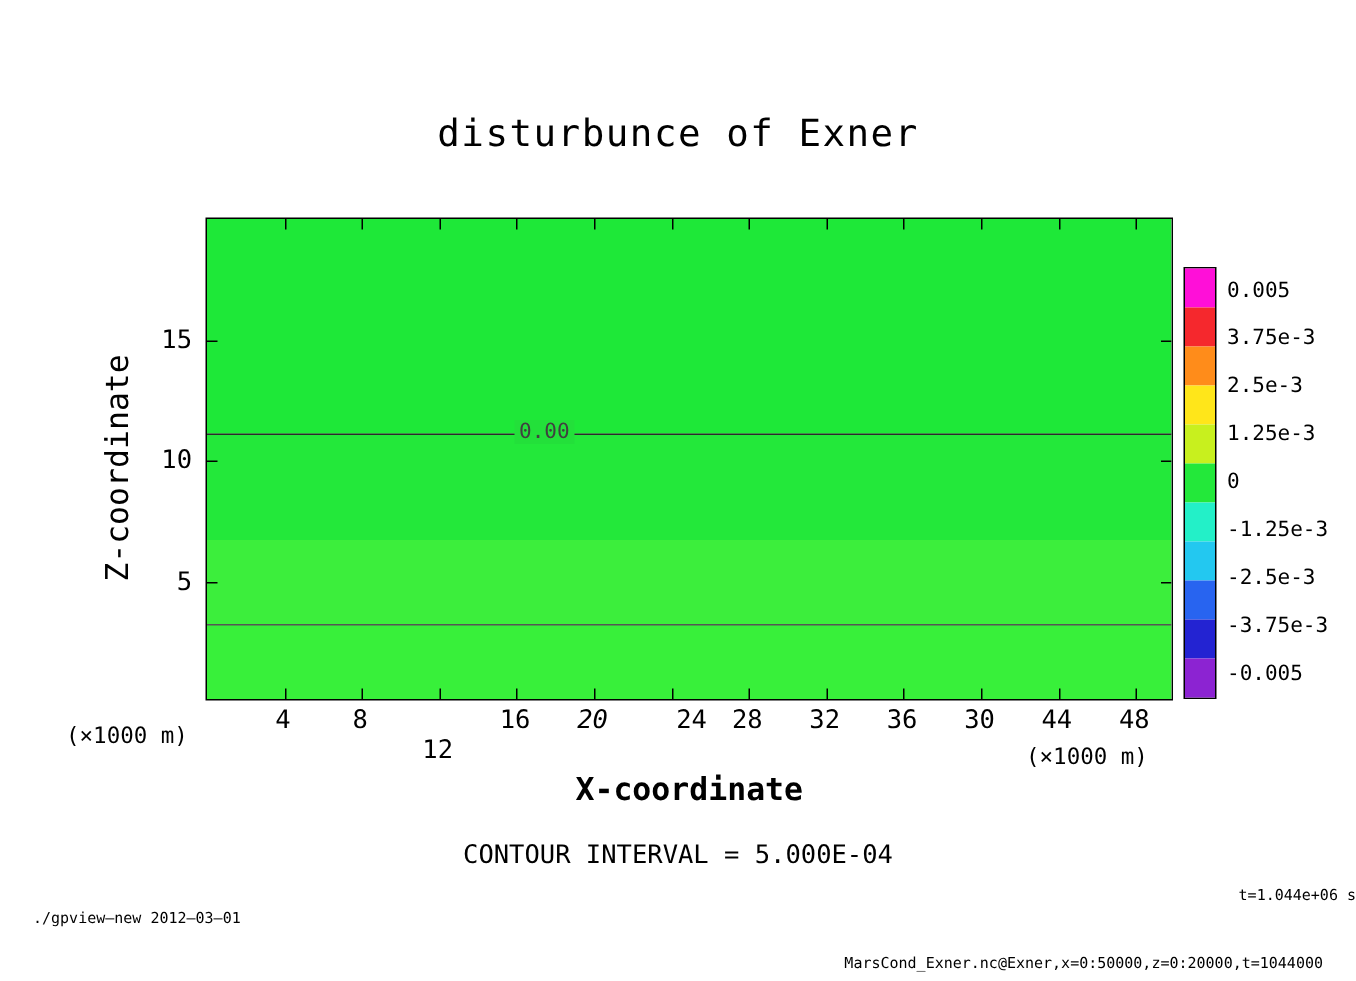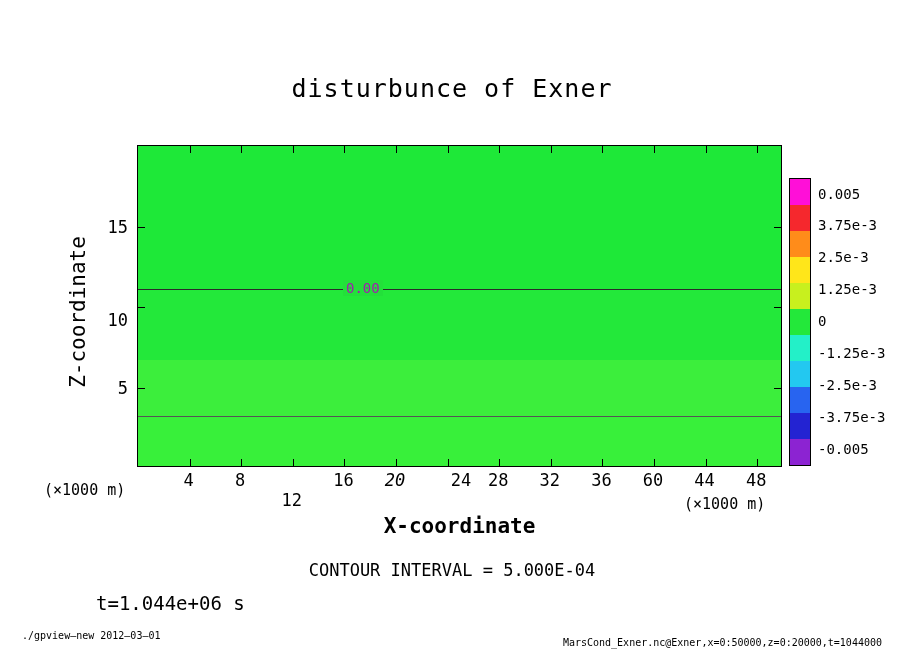--- a/index.html
+++ b/index.html
@@ -37,21 +37,21 @@
   
   .contour-line {
     position: absolute; left: 0; width: 100%;
     height: 0; border-top: 1.2px solid #2b2b2b;
   }
   #contour-label-000 {
     position: absolute;
     font-size: 14px;
     background: #23e03a;
     padding: 0 3px;
-    color: #a21caf;
+    color: #404040;
   }
 
   
   .tick-x {
     position: absolute; bottom: 0; width: 0;
     height: 7px; border-left: 1.5px solid #000;
   }
   .tick-x-top {
     position: absolute; top: 0; width: 0;
     height: 7px; border-left: 1.5px solid #000;
@@ -109,26 +109,26 @@
     font-size: 14px;
     white-space: nowrap;
   }
 
   #contour-interval {
     left: 0; top: 560px; width: 904px;
     text-align: center; font-size: 17px;
   }
   #time-stamp {
     left: 0; top: 592px; width: 904px;
-    text-align: left; font-size: 19px;
+    text-align: right; font-size: 10px;
     padding-left: 96px;
     box-sizing: border-box;
   }
   #footer-left {
-    left: 22px; top: 630px; font-size: 10px;
+    left: 22px; top: 607px; font-size: 10px;
   }
   #footer-right {
     right: 22px; top: 637px; font-size: 10px; text-align: right;
   }
 </style>
 </head>
 <body>
 
 <div class="abs" id="chart-title">disturbunce of Exner</div>
 
@@ -181,26 +181,26 @@
 
 <div class="xlabel-num abs" style="left:168.6px;">4</div>
 <div class="xlabel-num abs" style="left:220.2px;">8</div>
 <div class="xlabel-num abs" style="left:271.8px;margin-top:20px;">12</div>
 <div class="xlabel-num abs" style="left:323.4px;">16</div>
 <div class="xlabel-num abs" style="left:375px;font-style:italic;">20</div>
 <div class="xlabel-num abs" style="left:441px;">24</div>
 <div class="xlabel-num abs" style="left:478.2px;">28</div>
 <div class="xlabel-num abs" style="left:529.8px;">32</div>
 <div class="xlabel-num abs" style="left:581.4px;">36</div>
-<div class="xlabel-num abs" style="left:633px;">60</div>
+<div class="xlabel-num abs" style="left:633px;">30</div>
 <div class="xlabel-num abs" style="left:684.6px;">44</div>
 <div class="xlabel-num abs" style="left:736.2px;">48</div>
 
 <div class="ylabel-num abs" style="left:88px; top:378px;">5</div>
-<div class="ylabel-num abs" style="left:88px; top:297px;margin-top:13px;">10</div>
+<div class="ylabel-num abs" style="left:88px; top:297px;">10</div>
 <div class="ylabel-num abs" style="left:88px; top:217px;">15</div>
 
 <div class="abs" id="x-axis-title">X-coordinate</div>
 <div class="abs" id="y-axis-title">Z-coordinate</div>
 <div class="abs" id="x-units-left">(×1000 m)</div>
 <div class="abs" id="x-units-right">(×1000 m)</div>
 
 <div class="abs" id="colorbar">
   <div class="cb-cell" style="height:9.09%; background:#ff0fd8;"></div>
   <div class="cb-cell" style="height:9.09%; background:#f5282d;"></div>

